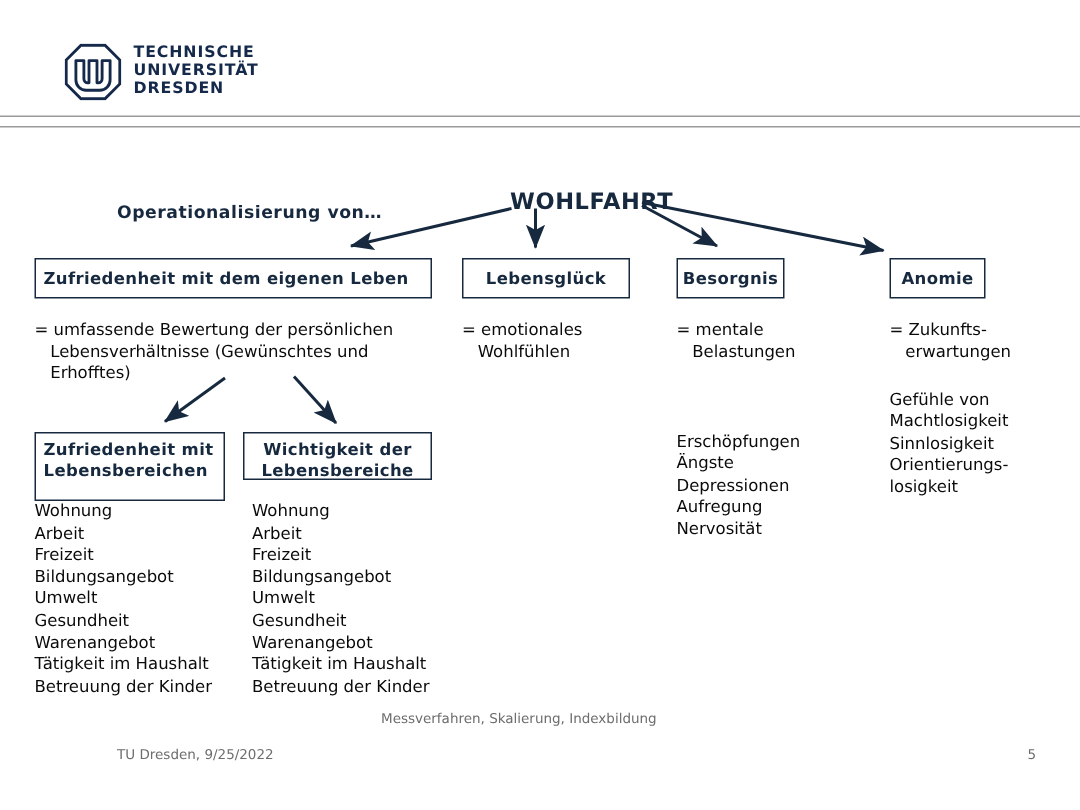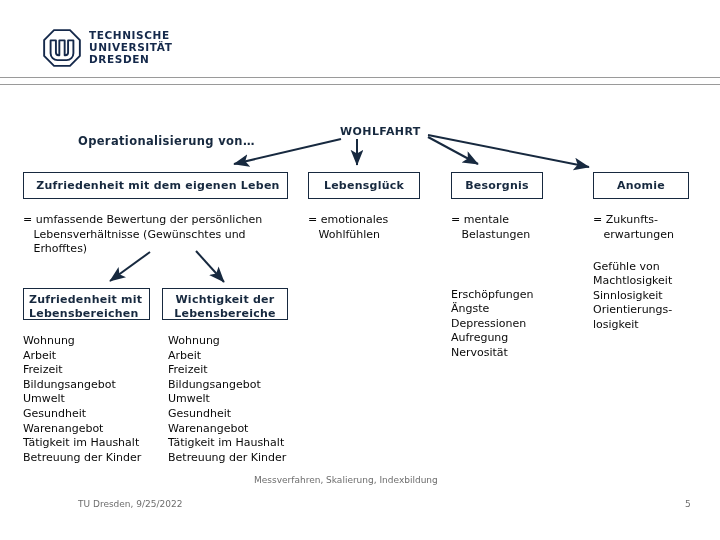--- a/index.html
+++ b/index.html
@@ -66,21 +66,21 @@
     font-weight: bold;
     color: #17293f;
     letter-spacing: 0.35px;
     white-space: nowrap;
     margin-top: 25px;
   }
   .wohlfahrt {
     position: absolute;
     left: 340px;
     top: 125px;
-    font-size: 11px;
+    font-size: 15px;
     font-weight: bold;
     color: #17293f;
     letter-spacing: 0.4px;
     white-space: nowrap;
     text-align: center;
   }
 
   
   .box {
     position: absolute;
@@ -88,28 +88,28 @@
     background: #ffffff;
     box-sizing: border-box;
     color: #17293f;
     font-weight: bold;
     font-size: 11px;
     letter-spacing: 0.25px;
     display: flex;
     align-items: center;
   }
   .box-center { justify-content: center; text-align: center; }
-  .box-left { justify-content: center; padding-left: 5px; }
+  .box-left { justify-content: flex-start; padding-left: 5px; }
 
   #box-zufriedenheit-leben { left: 23px;  top: 172px; width: 265px; height: 27px; }
   #box-lebensglueck        { left: 308px; top: 172px; width: 112px; height: 27px; }
-  #box-besorgnis           { left: 451px; top: 172px; width: 92px;  height: 27px; }
-  #box-anomie              { left: 593px; top: 172px; width: 96px;  height: 27px; }
-
-  #box-zufriedenheit-bereiche { left: 23px;  top: 288px; width: 127px; height: 32px; }
+  #box-besorgnis           { left: 451px; top: 172px; width: 72px;  height: 27px; }
+  #box-anomie              { left: 593px; top: 172px; width: 64px;  height: 27px; }
+
+  #box-zufriedenheit-bereiche { left: 23px;  top: 288px; width: 127px; height: 46px; }
   #box-wichtigkeit-bereiche   { left: 162px; top: 288px; width: 126px; height: 32px; }
   .box-two-line {
     display: block;
     padding-top: 4px;
     line-height: 13.5px;
   }
   .box-two-line.box-left { padding-left: 5px; }
   .box-two-line.box-center { text-align: center; padding-left: 0; }
 
   

